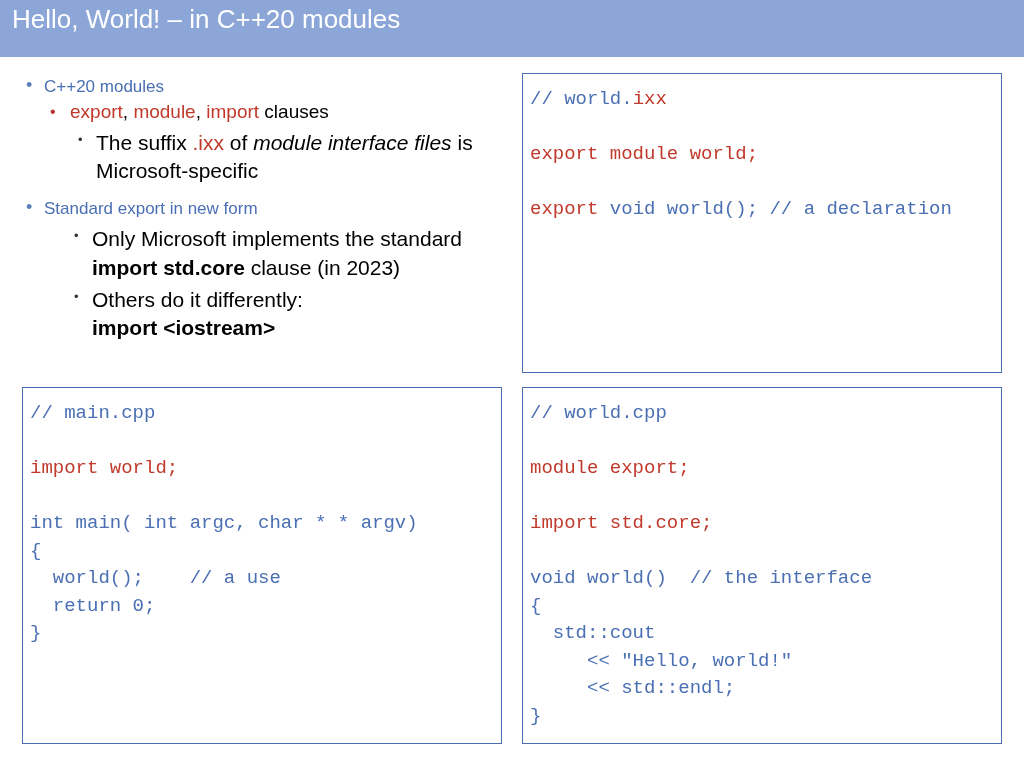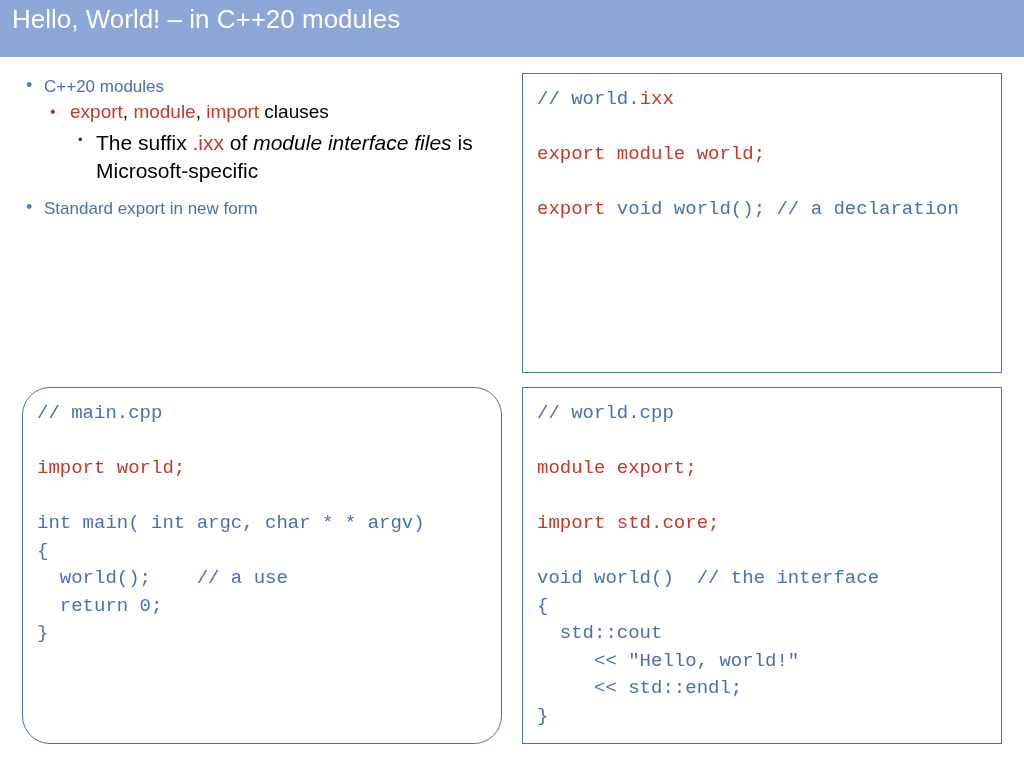--- a/index.html
+++ b/index.html
@@ -33,32 +33,32 @@
   .lvl2 > li { padding-left: 26px; position: relative; margin-bottom: 6px; font-size: 19px; }
   .lvl2 > li::before { content: "•"; position: absolute; left: 6px; top: 2px; color: #b83030; font-size: 16px; }
   .lvl3 { margin-top: 4px; }
   .lvl3 > li { padding-left: 26px; position: relative; font-size: 21px; margin-bottom: 4px; }
   .lvl3 > li::before { content: "•"; position: absolute; left: 8px; top: 2px; color: #333; font-size: 13px; }
   .red { color: #c0392b; }
   .ital { font-style: italic; }
   .bold { font-weight: 700; }
   .codebox {
     border: 1px solid #4a6fb3;
-    padding: 12px 14px;
+    padding: 12px 7px;
     font-family: Consolas, "Courier New", monospace;
     font-size: 19px;
     line-height: 1.45;
     white-space: pre;
     color: #4a6fb3;
     min-height: 300px;
   }
   .codebox .r { color: #c0392b; }
   .codebox .b { color: #4a6fb3; }
   .box-ixx { grid-column: 2; grid-row: 1; min-height: 300px; }
-  .box-main { grid-column: 1; grid-row: 2; min-height: 340px; border-radius: 28px; }
+  .box-main { grid-column: 1; grid-row: 2; min-height: 340px; }
   .box-cpp { grid-column: 2; grid-row: 2; min-height: 340px; }
 </style>
 </head>
 <body>
 
 <div class="titlebar">Hello, World! – in C++20 modules</div>
 
 <div class="content">
 
   <div class="bullets">
@@ -71,20 +71,28 @@
             <ul class="lvl3">
               <li>
                 <span>The suffix </span><span class="red">.ixx</span><span> of </span><span class="ital">module interface files</span><span> is Microsoft-specific</span>
               </li>
             </ul>
           </li>
         </ul>
       </li>
       <li>
         <span class="head">Standard export in new form</span>
+        <ul class="lvl3" style="margin-left:22px;">
+          <li>
+            <span>Only Microsoft implements the standard </span><br><span class="bold">import std.core</span><span> clause (in 2023)</span>
+          </li>
+          <li>
+            <span>Others do it differently:</span><br><span class="bold">import &lt;iostream&gt;</span>
+          </li>
+        </ul>
       </li>
     </ul>
   </div>
 
   <div class="codebox box-ixx"><span class="b">// world.</span><span class="r">ixx</span>
 <span></span>
 <span class="r">export module world;</span>
 <span></span>
 <span class="r">export</span><span class="b"> void world(); // a declaration</span></div>
 

